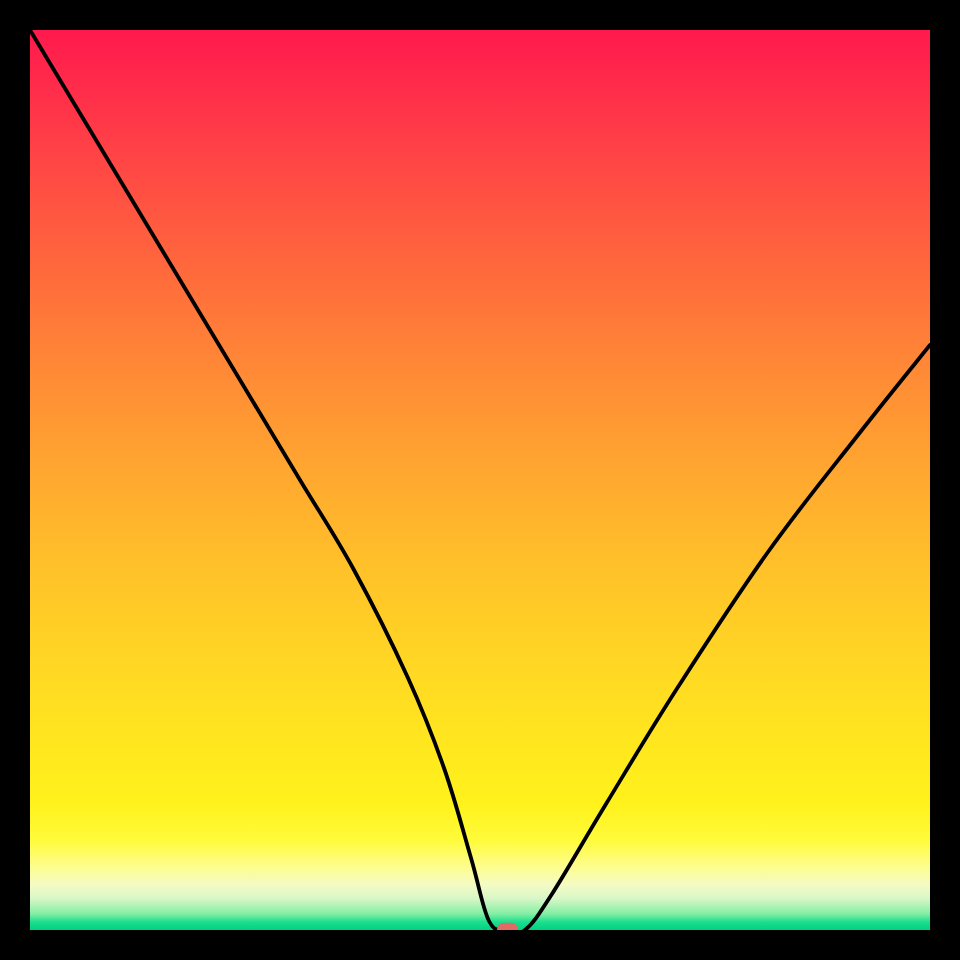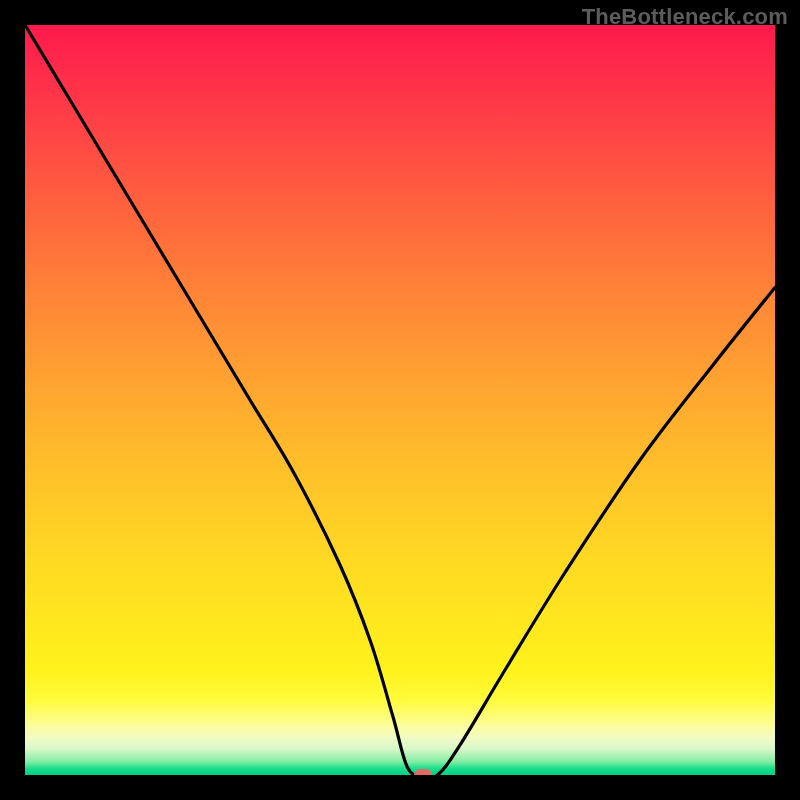--- a/index.html
+++ b/index.html
@@ -71,21 +71,20 @@
     background: #e06a65;
     border-radius: 6px;
     transform: translate(-50%, -50%);
     z-index: 5;
   }
 </style>
 </head>
 <body>
 
 <div class="frame">
-  <div class="watermark">TheBottleneck.com</div>
 
   <div class="plot-area">
     <div class="gradient"></div>
 
     <svg class="curve" viewBox="0 0 750 750" preserveAspectRatio="none">
       <path fill="none" stroke="#000" stroke-width="3.2" stroke-linecap="round" d="M 0,0 C 8.1,13.5 28.8,48 45,75 C 61.2,102 73.8,123 90,150 C 106.2,177 118.8,198 135,225 C 151.2,252 163.8,273 180,300 C 196.2,327 208.8,348 225,375 C 241.2,402 253.8,420.3 270,450 C 286.2,479.7 301.5,510.3 315,540 C 328.5,569.7 335.55,588 345,615 C 354.45,642 360.75,667.05 367.5,690 C 374.25,712.95 377.1,731.7 382.5,742.5 C 387.9,753.3 392.09999999999997,748.65 397.5,750 C 402.90000000000003,751.35 405.75000000000006,755.4 412.50000000000006,750 C 419.25000000000006,744.6 422.84999999999997,738.9 434.99999999999994,720 C 447.1499999999999,701.1 461.09999999999997,676.05 480,645 C 498.90000000000003,613.95 515.7,585.3 540,547.5 C 564.3,509.7 588,472.8 615,435 C 642,397.2 665.7,368.54999999999995 690,337.49999999999994 C 714.3,306.44999999999993 739.2,276 750,262.5" id="curve-path"></path>
     </svg>
 
     <div class="dot" id="marker-dot" style="left: 397.5px; top: 750px; background: rgb(224, 106, 101);"></div>
   </div>

